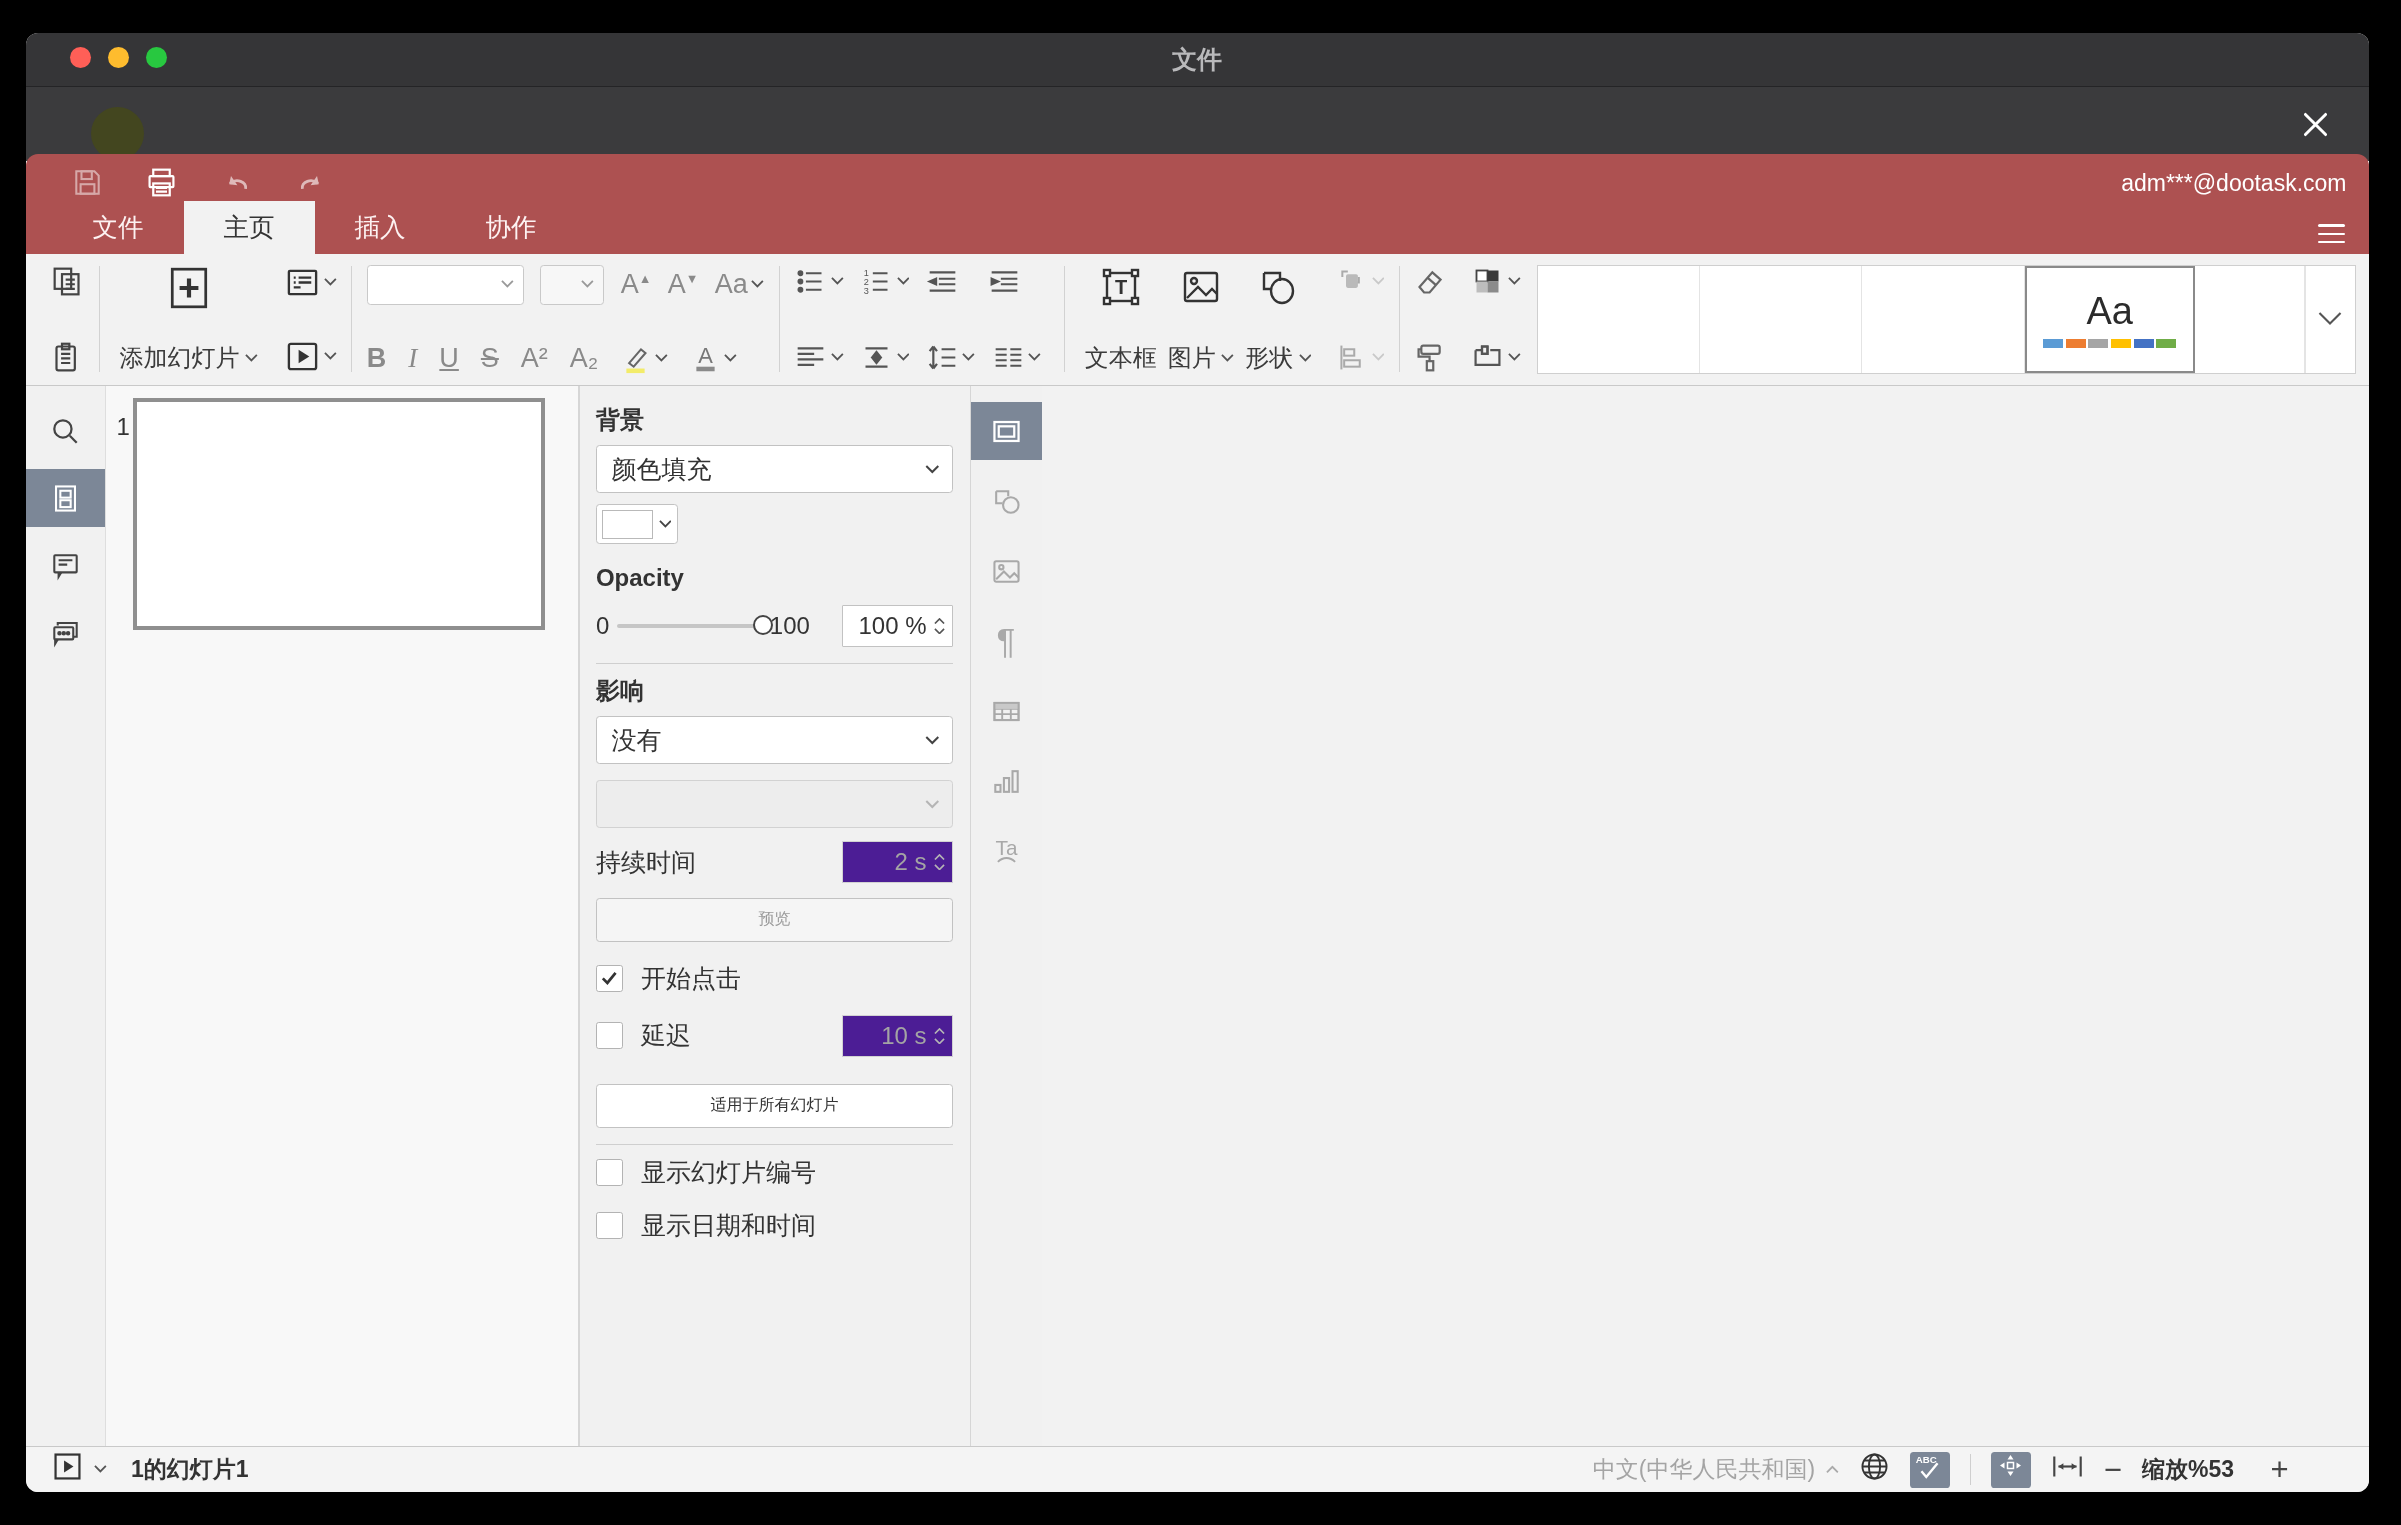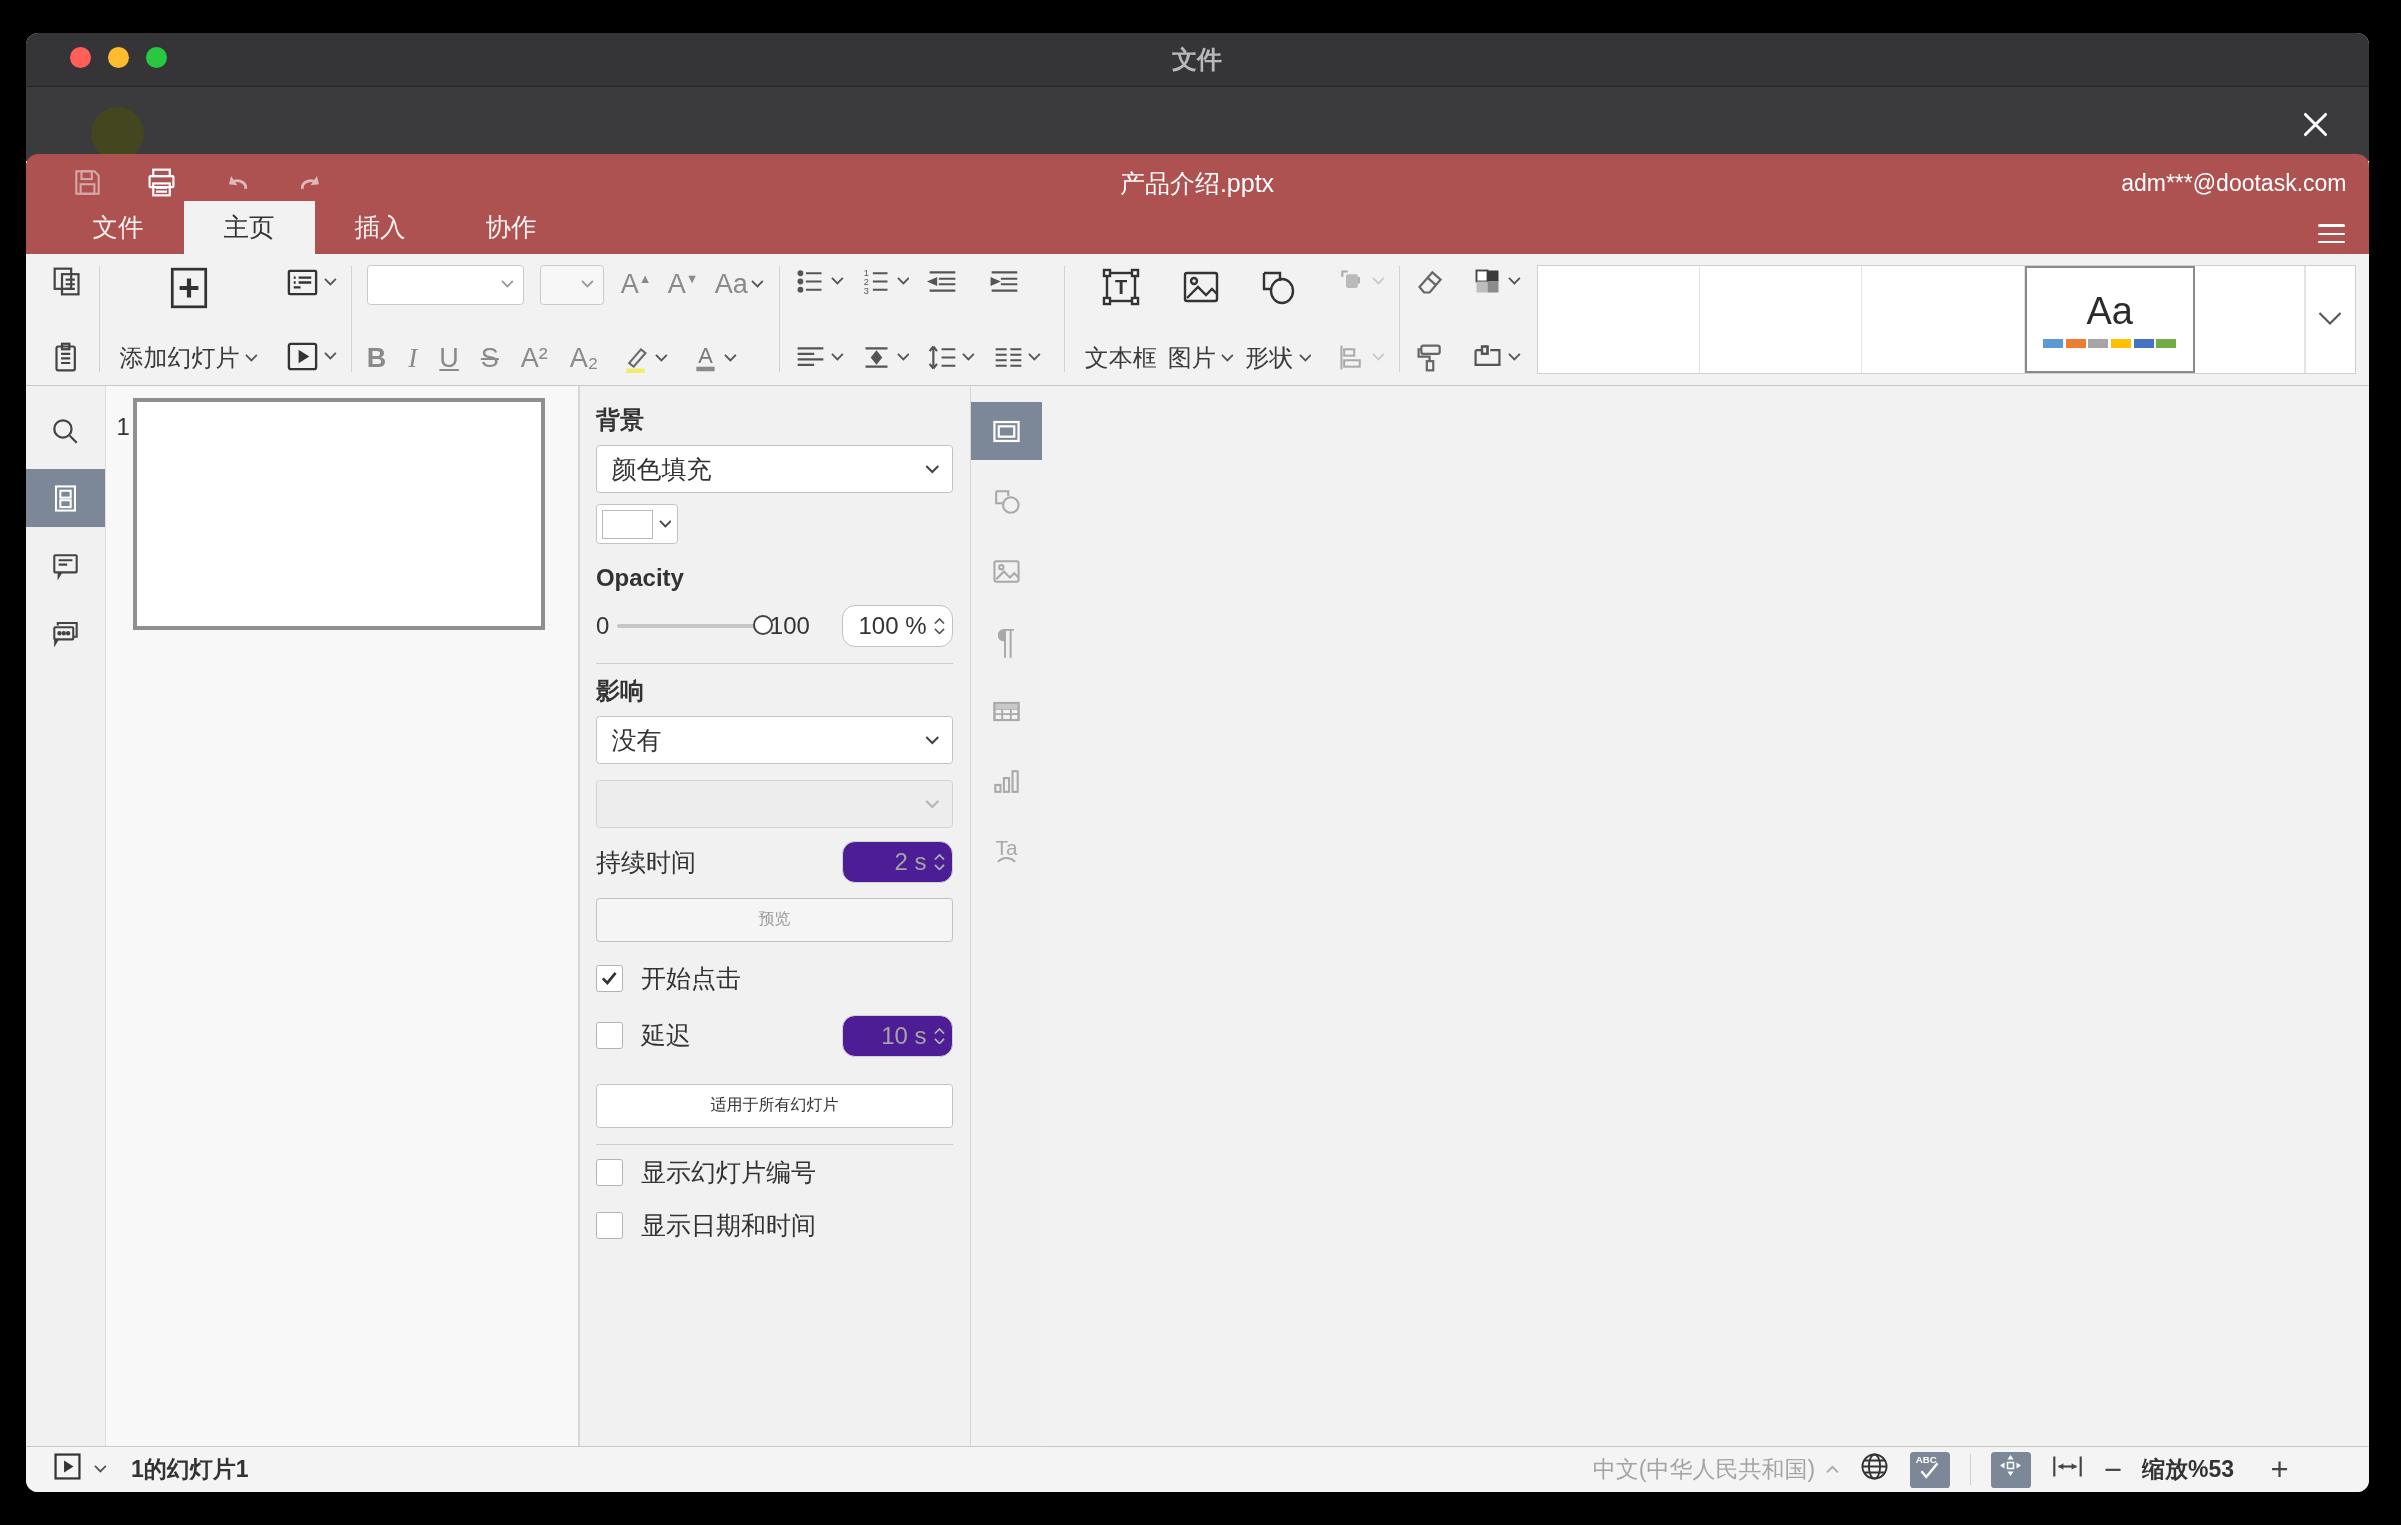--- a/index.html
+++ b/index.html
@@ -81,21 +81,21 @@
   .rp-select{background:#fff;border:0.9px solid #c2c2c2;border-radius:3.6px;height:46px;display:flex;
              align-items:center;padding:0 14.6px;justify-content:space-between;cursor:pointer;font-size:25px;}
   .rp-select.disabled{background:#ededed;color:#aaa;cursor:default;border-color:#d2d2d2;}
   .swatchbtn{margin-top:11px;width:80px;height:38px;background:#fff;border:0.9px solid #c2c2c2;border-radius:3.6px;
              display:flex;align-items:center;cursor:pointer;}
   .swatchbtn .swin{flex:1;height:27px;margin:0 5.5px;background:#fff;border:0.9px solid #b9b9b9;}
   .sliderrow{display:flex;align-items:center;margin-top:12.8px;gap:7.3px;}
   .track{position:relative;width:146px;height:4.6px;background:#c6c6c6;border-radius:2.7px;}
   .thumbdot{position:absolute;right:-10px;top:-9px;width:20px;height:20px;border-radius:50%;
             background:#fff;border:2.7px solid #444;box-sizing:border-box;cursor:pointer;}
-  .spin{margin-left:auto;width:111px;height:42px;background:#fff;border:0.9px solid #c2c2c2;border-radius:13px;
+  .spin{margin-left:auto;width:111px;height:42px;background:#fff;border:0.9px solid #c2c2c2;border-radius:1px;
         display:flex;align-items:center;justify-content:flex-end;padding:0 7.3px;box-sizing:border-box;gap:7.3px;}
   .spin.disabled{background:#4c1d95;color:#a4a4a4;border-color:#d2d2d2;}
   .spin .arrows{display:flex;flex-direction:column;gap:3.6px;}
   .rp-divider{height:0.9px;background:#cfcfcf;margin:16.4px 0 11px;}
   .rp-btn{height:42px;border:0.9px solid #c2c2c2;border-radius:3.6px;background:#f5f5f5;color:#9a9a9a;
           display:flex;align-items:center;justify-content:center;font-size:16px;margin-top:14.6px;cursor:default;}
   .rp-btn.enabled{background:#fff;color:#333;cursor:pointer;}
   .cbrow{display:flex;align-items:center;margin-top:20px;gap:18px;}
   .cb{width:25px;height:25px;background:#fff;border:0.9px solid #b3b3b3;border-radius:2.7px;flex:none;
       display:flex;align-items:center;justify-content:center;cursor:pointer;}
@@ -162,21 +162,20 @@
               <path d="M12 11l-2 9 9 1z" fill="#fff"></path>
             </svg>
         </span>
         <span style="opacity:.6">
           <svg viewBox="0 0 36 36" width="33" height="33">
               <path d="M8 25c-1-8 10-12 17-6" fill="none" stroke="#fff" stroke-width="3"></path>
               <path d="M24 11l2 9-9 1z" fill="#fff"></path>
             </svg>
         </span>
       </div>
-      <div class="doc-title">产品介绍.pptx</div>
       <div class="hdr-user">adm***@dootask.com</div>
     </div>
     <div class="tabs">
       <div class="tab">文件</div>
       <div class="tab active">主页</div>
       <div class="tab">插入</div>
       <div class="tab">协作</div>
       <div class="hamburger">
           <div></div>
           <div></div>

